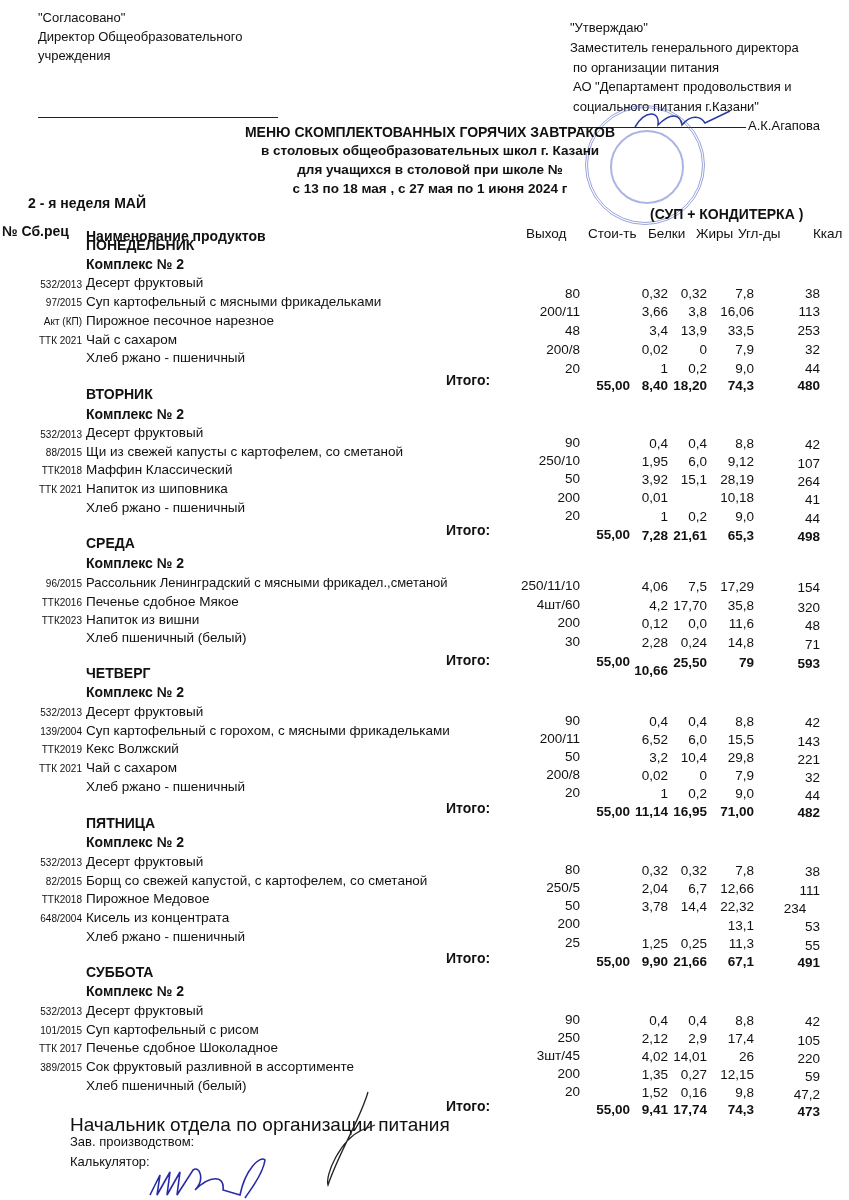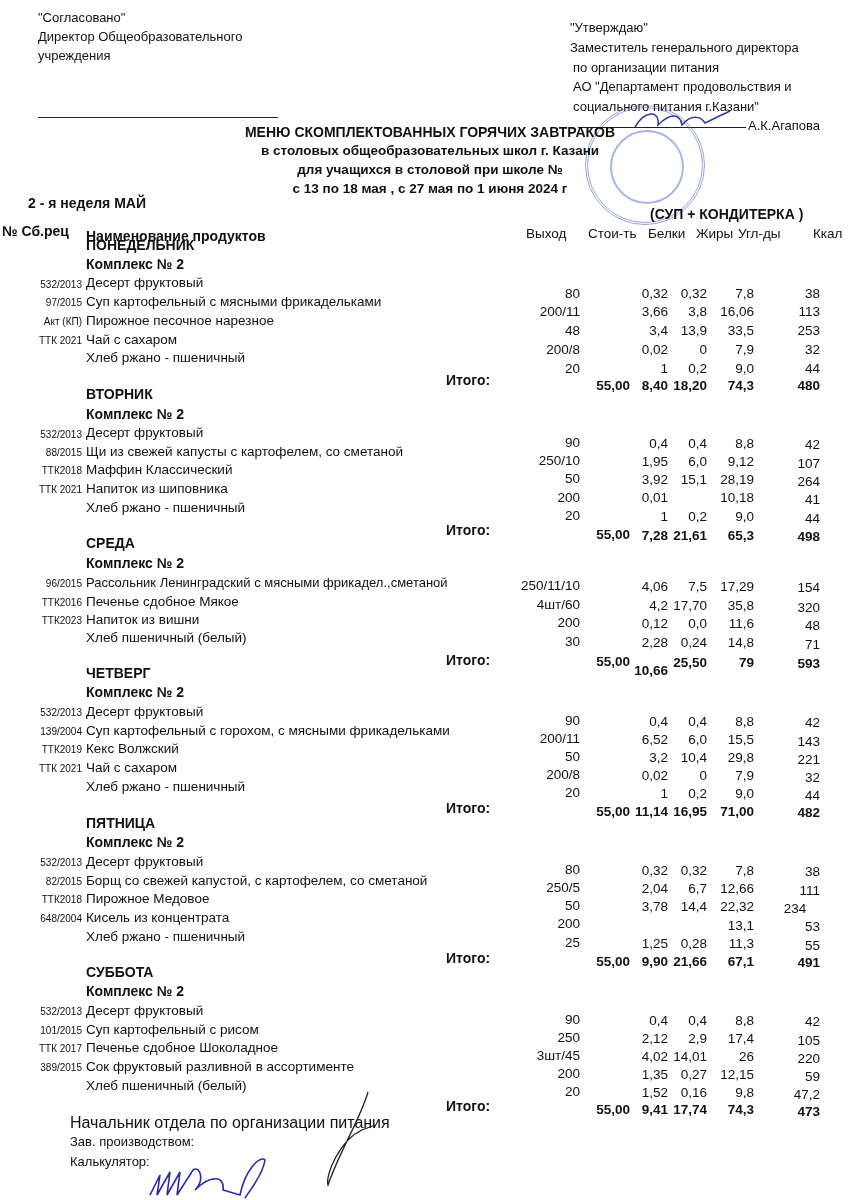--- a/index.html
+++ b/index.html
@@ -323,21 +323,21 @@
     <div class="code" style="top:913px;">648/2004</div>
     <div class="name" style="top:910px;">Кисель из концентрата</div>
     <div class="num c-out" style="top:916px;">200</div>
     <div class="num c-u" style="top:918px;">13,1</div>
     <div class="num c-k" style="top:919px;">53</div>
   </div>
   <div>
     <div class="name" style="top:929px;">Хлеб ржано - пшеничный</div>
     <div class="num c-out" style="top:935px;">25</div>
     <div class="num c-b" style="top:936px;">1,25</div>
-    <div class="num c-z" style="top:936px;">0,28</div>
+    <div class="num c-z" style="top:936px;">0,25</div>
     <div class="num c-u" style="top:936px;">11,3</div>
     <div class="num c-k" style="top:938px;">55</div>
   </div>
   <div>
     <div class="itogo" style="top:950px;">Итого:</div>
     <div class="num bold c-cost" style="top:954px;">55,00</div>
     <div class="num bold c-b" style="top:954px;">9,90</div>
     <div class="num bold c-z" style="top:954px;">21,66</div>
     <div class="num bold c-u" style="top:954px;">67,1</div>
     <div class="num bold c-k" style="top:955px;">491</div>
@@ -395,21 +395,21 @@
   <div>
     <div class="itogo" style="top:1098px;">Итого:</div>
     <div class="num bold c-cost" style="top:1102px;">55,00</div>
     <div class="num bold c-b" style="top:1102px;">9,41</div>
     <div class="num bold c-z" style="top:1102px;">17,74</div>
     <div class="num bold c-u" style="top:1102px;">74,3</div>
     <div class="num bold c-k" style="top:1104px;">473</div>
   </div>
 </div>
 
-<div class="abs" style="left:70px;top:1114px;font-size:16px;">Начальник  отдела по организации питания</div>
+<div class="abs" style="left:70px;top:1114px;font-size:19px;">Начальник  отдела по организации питания</div>
 <div class="abs" style="left:70px;top:1134px;font-size:13px;">Зав. производством:</div>
 <div class="abs" style="left:70px;top:1154px;font-size:13px;">Калькулятор:</div>
 <svg class="sig-ink" style="left:320px;top:1090px;" width="60" height="100">
   <path d="M48 2 C40 30, 20 60, 8 95 C5 85, 20 50, 42 40 L55 35" stroke="#222" stroke-width="1.3" fill="none"></path>
 </svg>
 <svg class="sig-ink" style="left:145px;top:1150px;" width="140" height="50">
   <path d="M5 45 L15 25 L12 45 L25 22 L22 45 L35 22 L32 45 L48 20 C55 15, 60 30, 50 40 C65 25, 80 25, 78 40 L95 45 C100 20, 115 5, 120 10 C118 25, 105 40, 100 48" stroke="#2a2aa8" stroke-width="1.6" fill="none"></path>
 </svg>
 
 </body></html>

